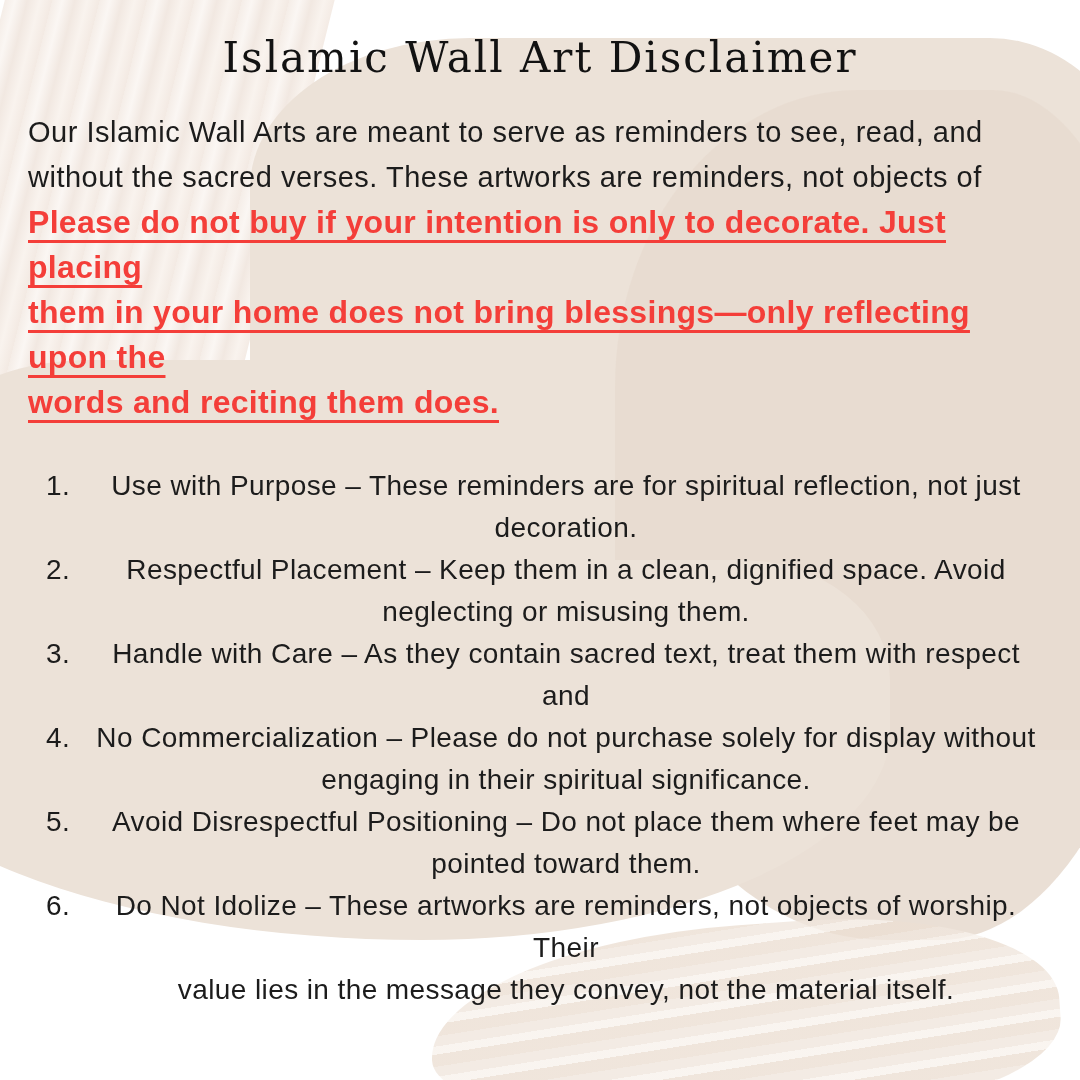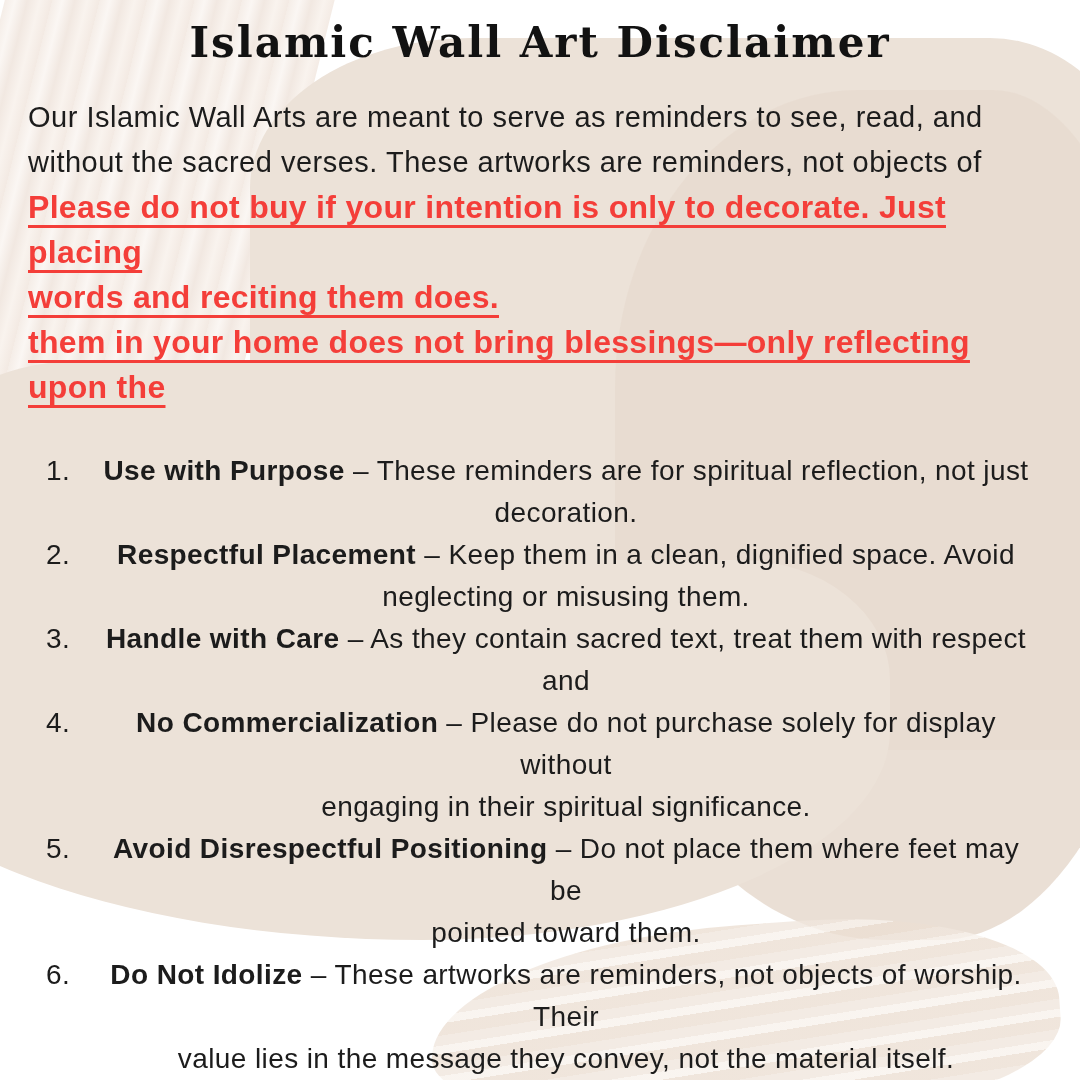--- a/index.html
+++ b/index.html
@@ -53,24 +53,24 @@
     opacity: 0.8;
   }
 
   
   .content {
     position: relative;
     z-index: 1;
     padding: 12px 28px 0 28px;
   }
   .title {
-    margin: 6px 0 28px 0;
+    margin: 21px 0 28px 0;
     text-align: center;
     font-family: "DejaVu Serif", serif;
-    font-weight: 700;
+    font-weight: 400;
     font-size: 42px;
     letter-spacing: 2px;
     color: #121212;
   }
   .intro, .warning { text-align: left; margin: 0; }
   .intro .line {
     display: block;
     font-size: 29px;
     line-height: 45px;
     letter-spacing: 0.5px;
@@ -99,21 +99,21 @@
     line-height: 42px;
     letter-spacing: 0.4px;
   }
   .disclaimer-list .num {
     position: absolute;
     left: 4px;
     top: 0;
     width: 52px;
     text-align: center;
   }
-  .disclaimer-list b { font-weight: 700; }
+  .disclaimer-list b { font-weight: 400; }
 </style>
 </head>
 <body>
 
 <div class="bg bg-streak-left"></div>
 <div class="bg bg-wash-top"></div>
 <div class="bg bg-wash-middle"></div>
 <div class="bg bg-brush-right"></div>
 <div class="bg bg-wash-bottom-left"></div>
 <div class="bg bg-brush-bottom"></div>
@@ -122,22 +122,22 @@
 
   <h1 class="title">Islamic Wall Art Disclaimer</h1>
 
   <p class="intro">
     <span class="line">Our Islamic Wall Arts are meant to serve as reminders to see, read, and</span>
     <span class="line">without the sacred verses. These artworks are reminders, not objects of</span>
   </p>
 
   <p class="warning" style="color:#f43e39;">
     <span class="line">Please do not buy if your intention is only to decorate. Just placing</span>
+    <span class="line">them in your home does not bring blessings—only reflecting upon the</span>
     <span class="line">words and reciting them does.</span>
-    <span class="line">them in your home does not bring blessings—only reflecting upon the</span>
   </p>
 
   <ol class="disclaimer-list">
     <li>
       <span class="num">1.</span>
       <b>Use with Purpose</b><span> – These reminders are for spiritual reflection, not just</span>
       <span class="line2" style="display:block;">decoration.</span>
     </li>
     <li>
       <span class="num">2.</span>

